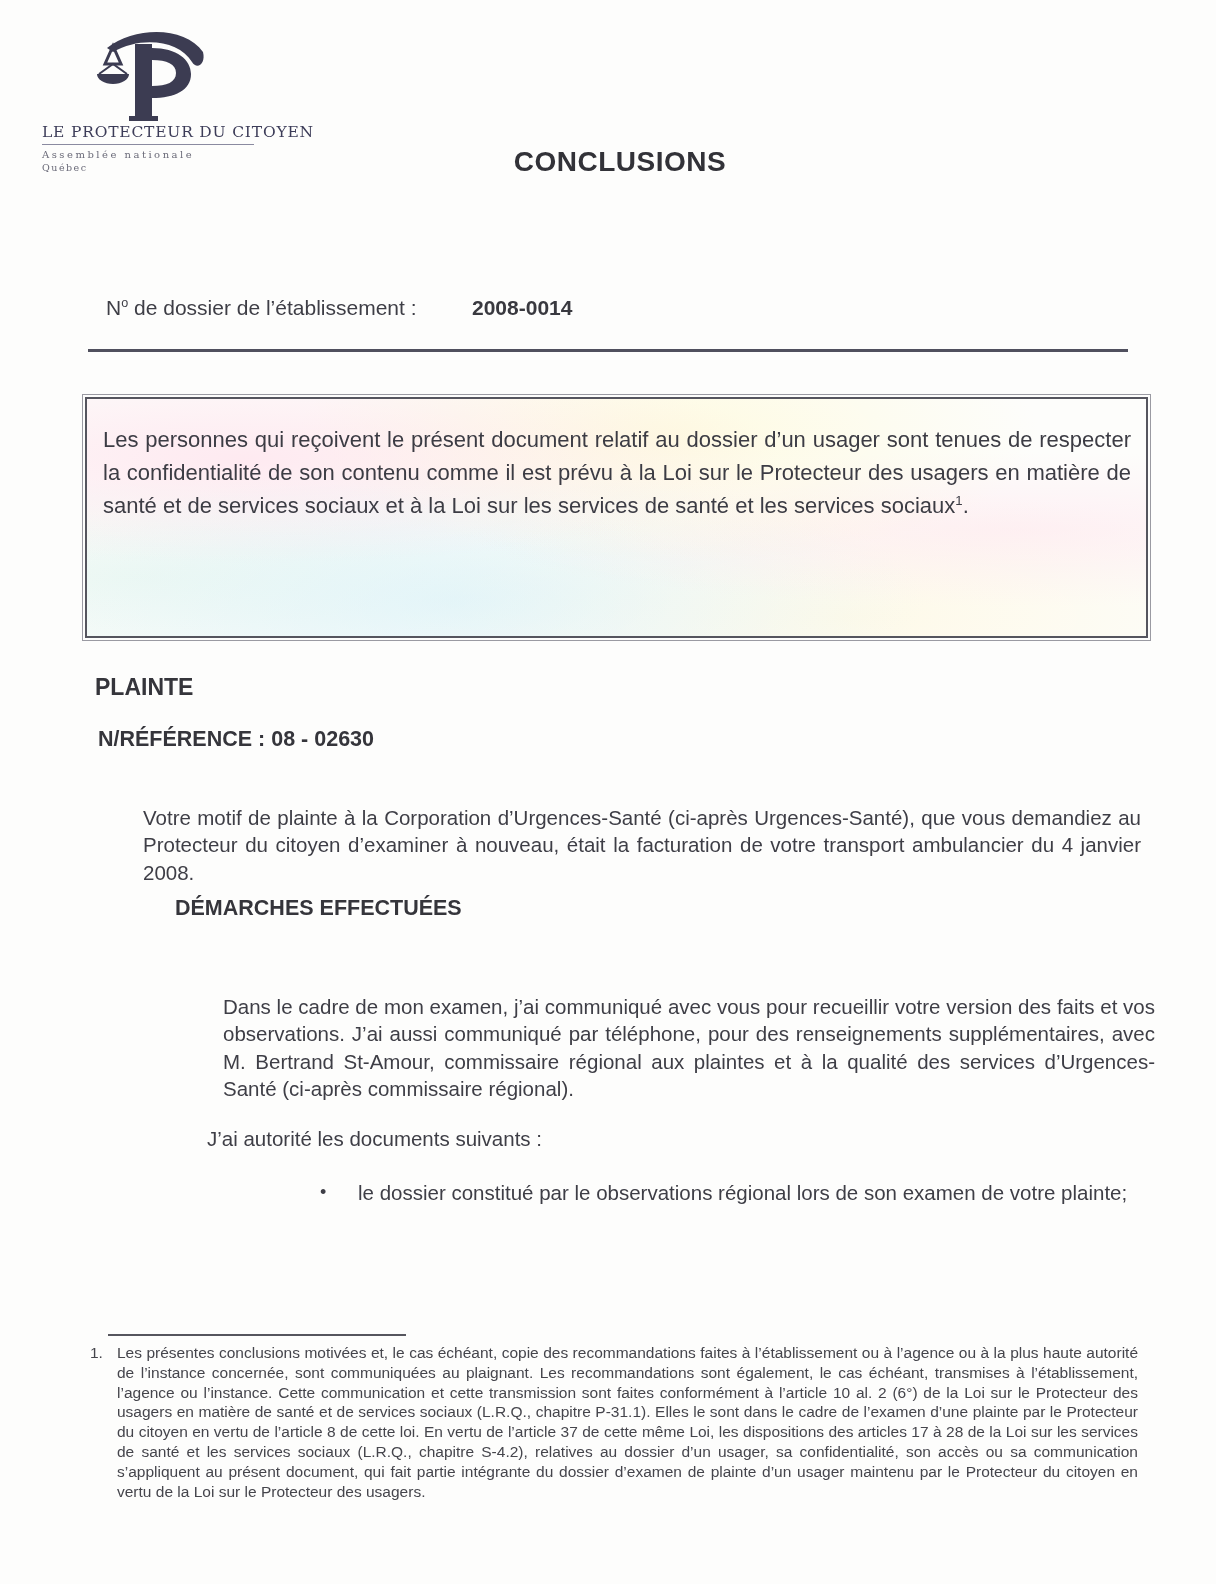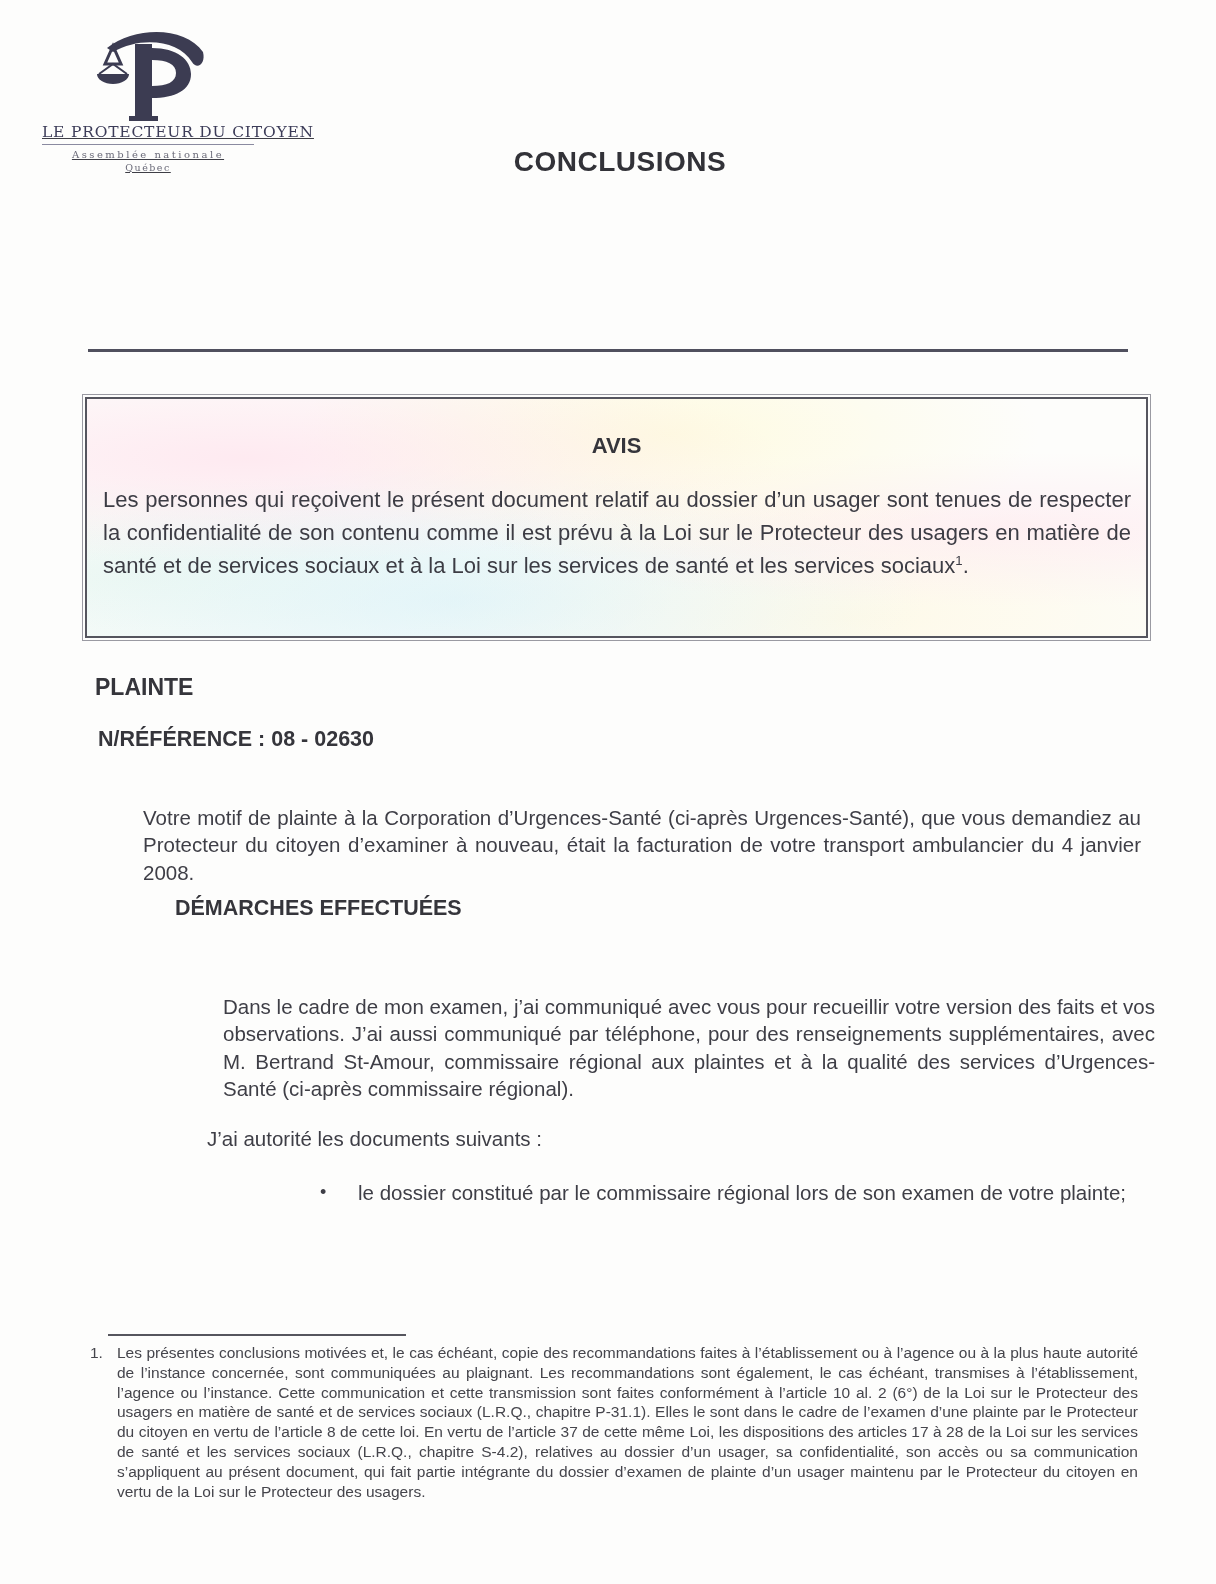--- a/index.html
+++ b/index.html
@@ -7,21 +7,21 @@
     position:relative;
     width:1216px;height:1584px;
     margin:0 auto;
     background:#fdfdfc;
     font-family:"Liberation Sans",sans-serif;
     color:#3e3e46;
     overflow:hidden;
   }
 
   
-  .logo{position:absolute;left:42px;top:18px;width:212px;text-align:center;text-decoration:underline;}
+  .logo{position:absolute;left:42px;top:18px;width:212px;}
   .logo-mark{display:block;margin:0 auto;}
   .logo-name{
     font-family:"DejaVu Serif",serif;
     font-size:15.5px;letter-spacing:.8px;
     color:#3c3c58;white-space:nowrap;
     border-bottom:1px solid #8a8aa0;
     padding-bottom:3px;
   }
   .logo-sub1{font-family:"DejaVu Serif",serif;font-size:10px;letter-spacing:2.5px;color:#6a6a78;margin-top:4px;}
   .logo-sub2{font-family:"DejaVu Serif",serif;font-size:9.5px;letter-spacing:1.5px;color:#6a6a78;margin-top:2px;}
@@ -110,39 +110,42 @@
 
       <path d="M24,56 A16,10 0 0 0 56,56 Z" fill="#3c3c52"></path>
     </svg>
     <div class="logo-name">LE PROTECTEUR DU CITOYEN</div>
     <div class="logo-sub1">Assemblée nationale</div>
     <div class="logo-sub2">Québec</div>
   </div>
 
   <div class="doc-title">CONCLUSIONS</div>
 
+  <div class="meta-row" style="top:296px;">
+    <span><span>N</span><span class="sup">o</span><span> de dossier de l’établissement :</span></span>
+    <span class="value">2008-0014</span>
+  </div>
 
   <div class="top-rule"></div>
 
   <div class="avis-box">
-    <div class="avis-title">AVIS</div>
     <div class="avis-body"><span>Les personnes qui reçoivent le présent document relatif au dossier d’un usager sont tenues de respecter la confidentialité de son contenu comme il est prévu à la Loi sur le Protecteur des usagers en matière de santé et de services sociaux et à la Loi sur les services de santé et les services sociaux</span><span class="sup">1</span><span>.</span></div>
   </div>
 
   <div class="h-plainte">PLAINTE</div>
   <div class="h-reference">N/RÉFÉRENCE : 08 - 02630</div>
   <div class="para-plainte">Votre motif de plainte à la Corporation d’Urgences-Santé (ci-après Urgences-Santé), que vous demandiez au Protecteur du citoyen d’examiner à nouveau, était la facturation de votre transport ambulancier du 4 janvier 2008.</div>
 
   <div class="h-demarches">DÉMARCHES EFFECTUÉES</div>
   <div class="para-demarches">Dans le cadre de mon examen, j’ai communiqué avec vous pour recueillir votre version des faits et vos observations. J’ai aussi communiqué par téléphone, pour des renseignements supplémentaires, avec M. Bertrand St-Amour, commissaire régional aux plaintes et à la qualité des services d’Urgences-Santé (ci-après commissaire régional).</div>
   <div class="para-intro">J’ai autorité les documents suivants :</div>
 
   <div class="bullet-row">
     <span class="bullet-glyph">•</span>
-    <span class="bullet-text">le dossier constitué par le commissaire régional lors de son examen de votre plainte;</span>
+    <span class="bullet-text">le dossier constitué par le observations régional lors de son examen de votre plainte;</span>
   </div>
 
   <div class="footnote-rule"></div>
   <div class="footnote">
     <span class="footnote-num">1.</span>
     <span>Les présentes conclusions motivées et, le cas échéant, copie des recommandations faites à l’établissement ou à l’agence ou à la plus haute autorité de l’instance concernée, sont communiquées au plaignant. Les recommandations sont également, le cas échéant, transmises à l’établissement, l’agence ou l’instance. Cette communication et cette transmission sont faites conformément à l’article 10 al. 2 (6°) de la Loi sur le Protecteur des usagers en matière de santé et de services sociaux (L.R.Q., chapitre P-31.1). Elles le sont dans le cadre de l’examen d’une plainte par le Protecteur du citoyen en vertu de l’article 8 de cette loi. En vertu de l’article 37 de cette même Loi, les dispositions des articles 17 à 28 de la Loi sur les services de santé et les services sociaux (L.R.Q., chapitre S-4.2), relatives au dossier d’un usager, sa confidentialité, son accès ou sa communication s’appliquent au présent document, qui fait partie intégrante du dossier d’examen de plainte d’un usager maintenu par le Protecteur du citoyen en vertu de la Loi sur le Protecteur des usagers.</span>
   </div>
 
 </div>
 

